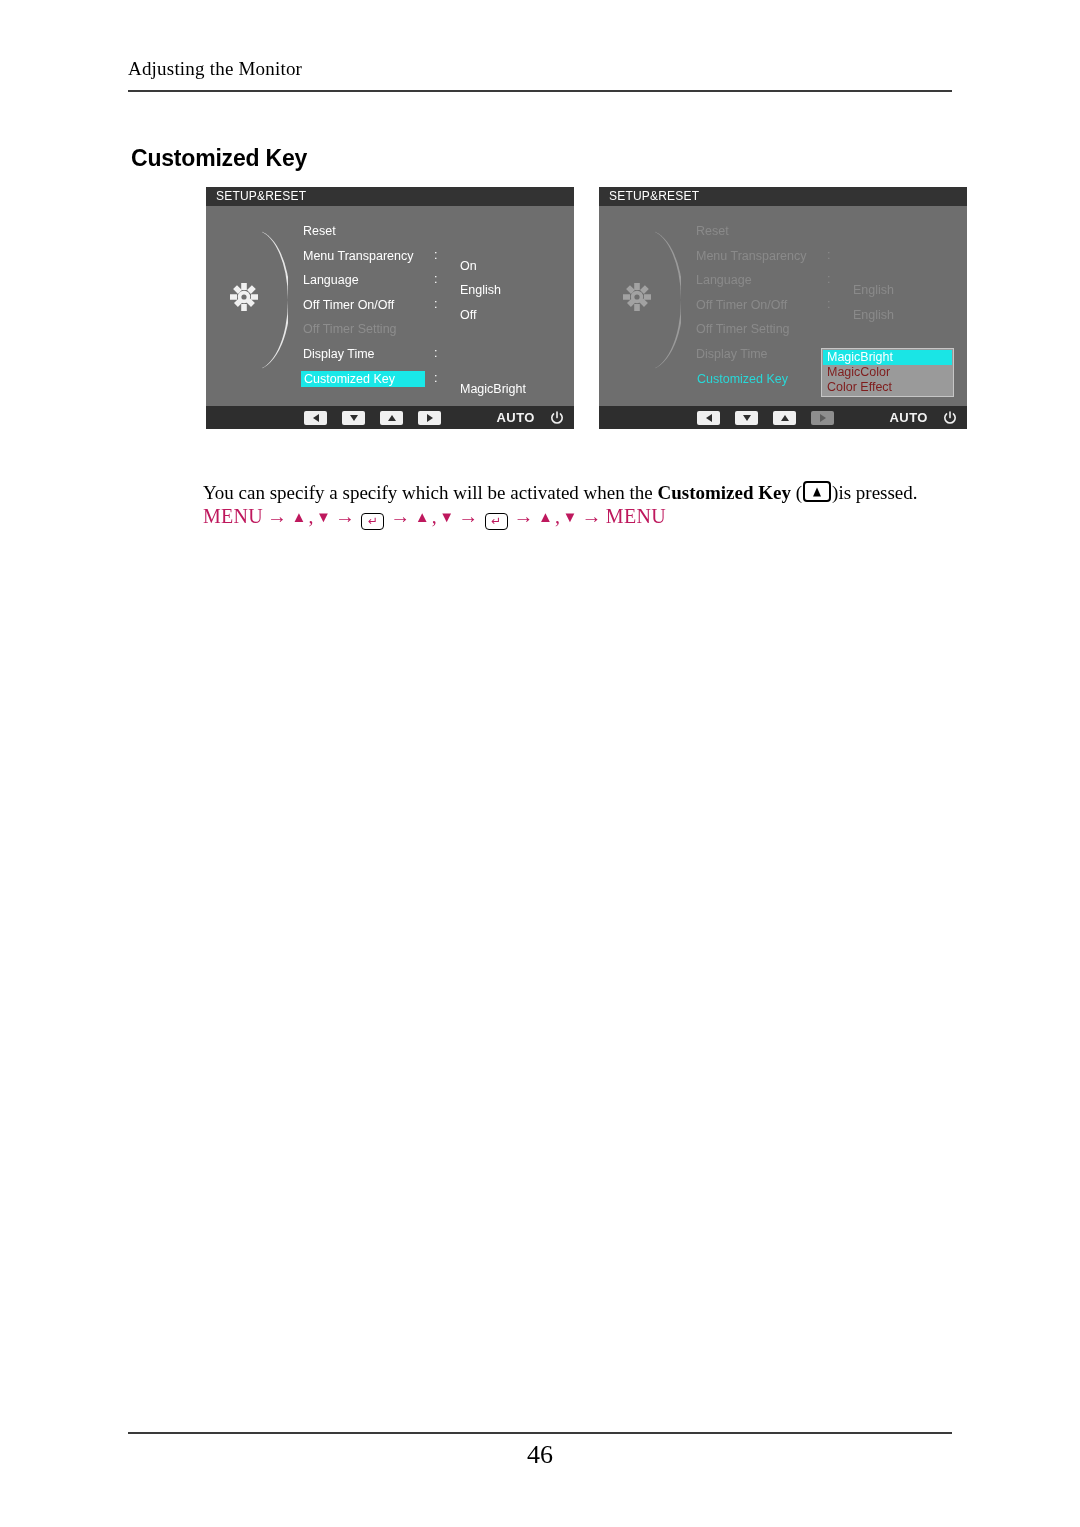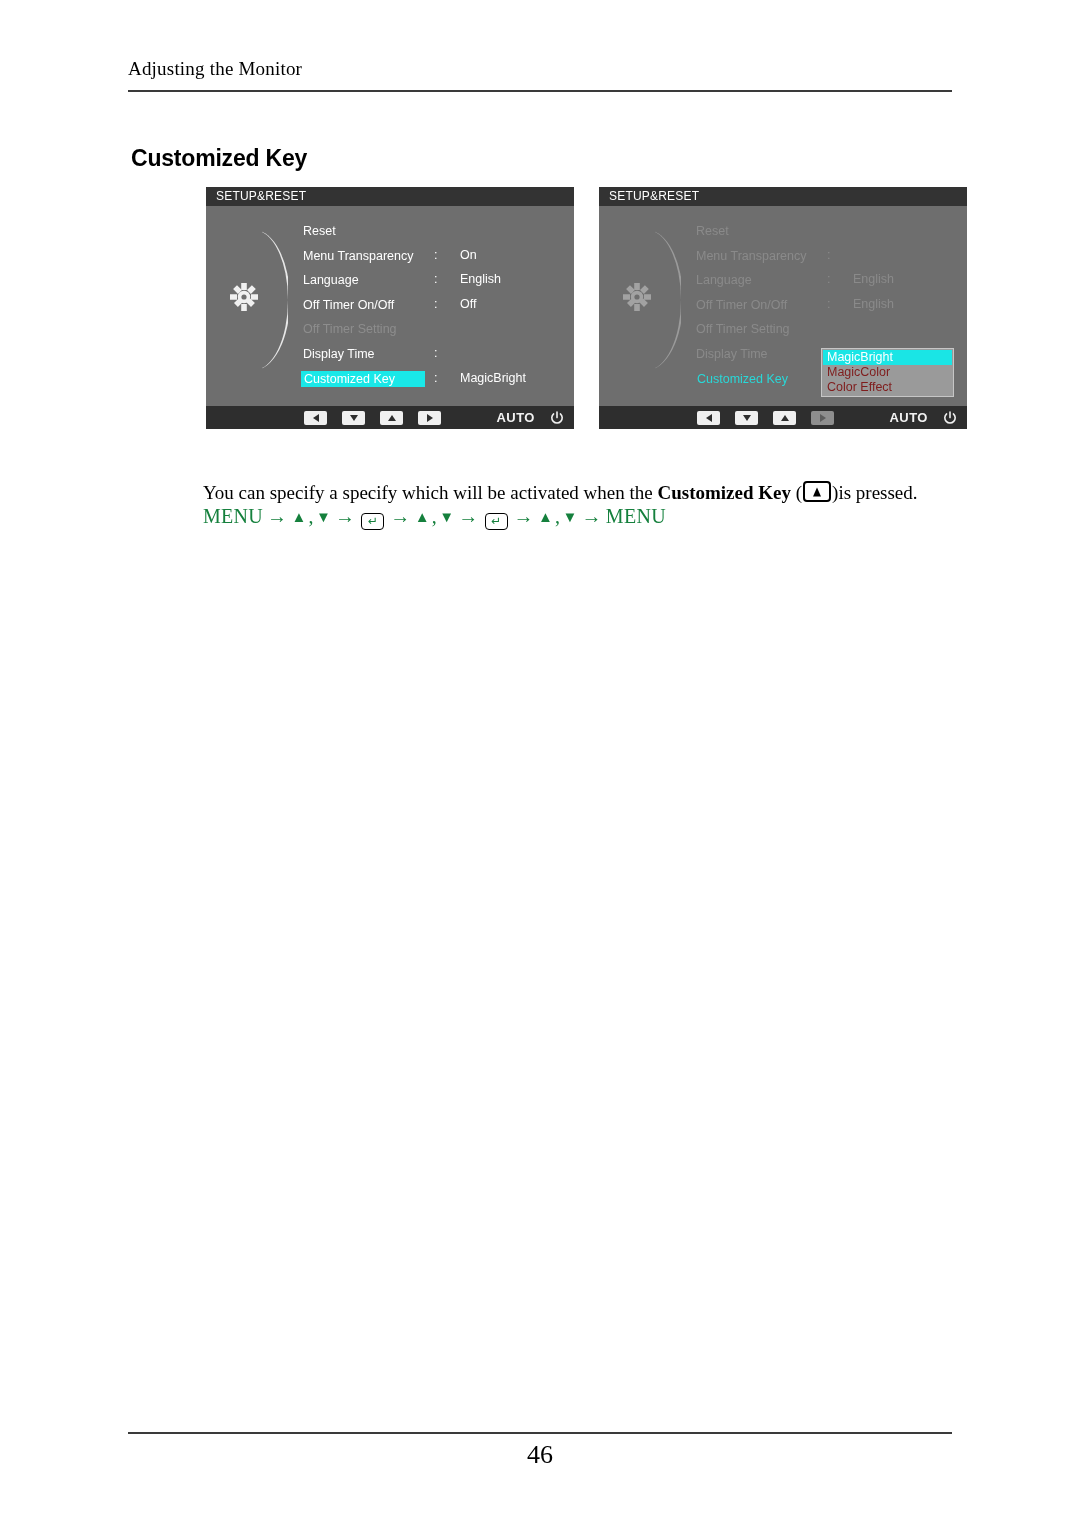--- a/index.html
+++ b/index.html
@@ -141,21 +141,21 @@
   }
   .osd-row .r-colon {
     position: absolute;
     left: 133px;
     top: 3px;
     color: #ffffff;
   }
   .osd-row .r-value {
     position: absolute;
     left: 159px;
-    top: 3px;
+    top: 14px;
     color: #ffffff;
   }
 
   
   .osd-row.dim .r-label,
   .osd-row.dim .r-colon,
   .osd-row.dim .r-value { color: #8d8d8d; }
 
   
   .osd.right .osd-row .r-label,
@@ -289,21 +289,21 @@
     border-bottom: 9px solid #000;
   }
 
   
   .seq {
     position: absolute;
     left: 203px;
     top: 505px;
     font-family: "Liberation Serif", serif;
     font-size: 20px;
-    color: #15803d;
+    color: #be185d;
     white-space: nowrap;
     letter-spacing: 0.3px;
   }
   .seq .arrow { margin: 0 4px; }
   .seq .up-g   { font-size: 15px; vertical-align: 1px; }
   .seq .down-g { font-size: 15px; vertical-align: 1px; }
   .seq .comma  { margin: 0 2px; }
   .enter-key {
     display: inline-block;
     width: 21px;

